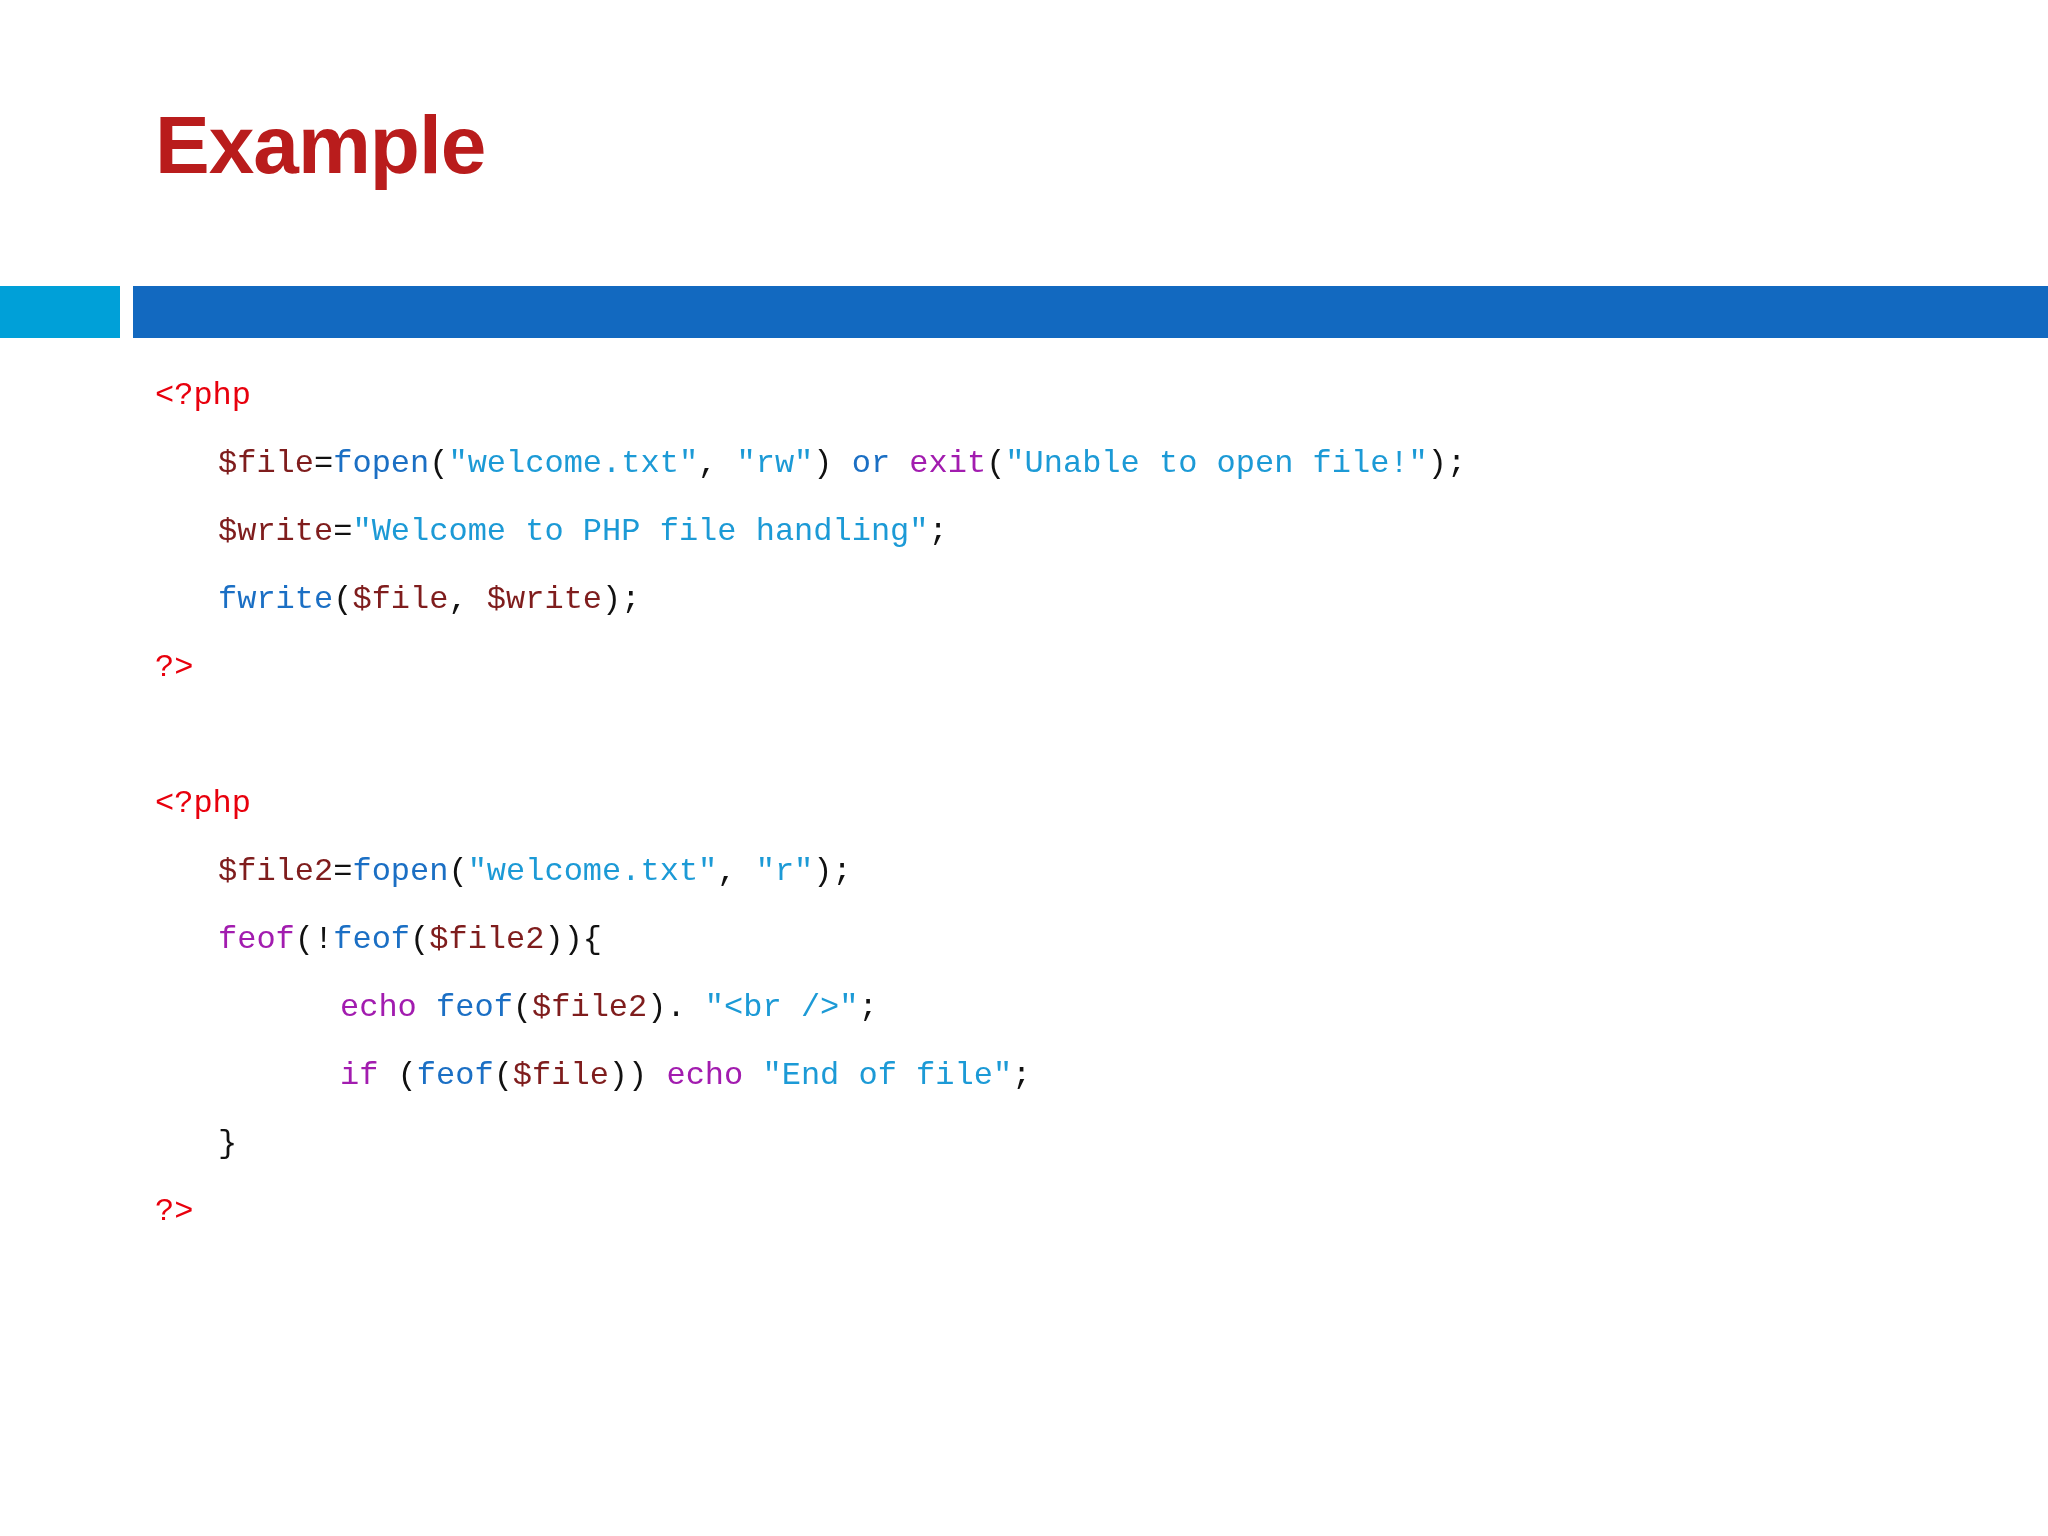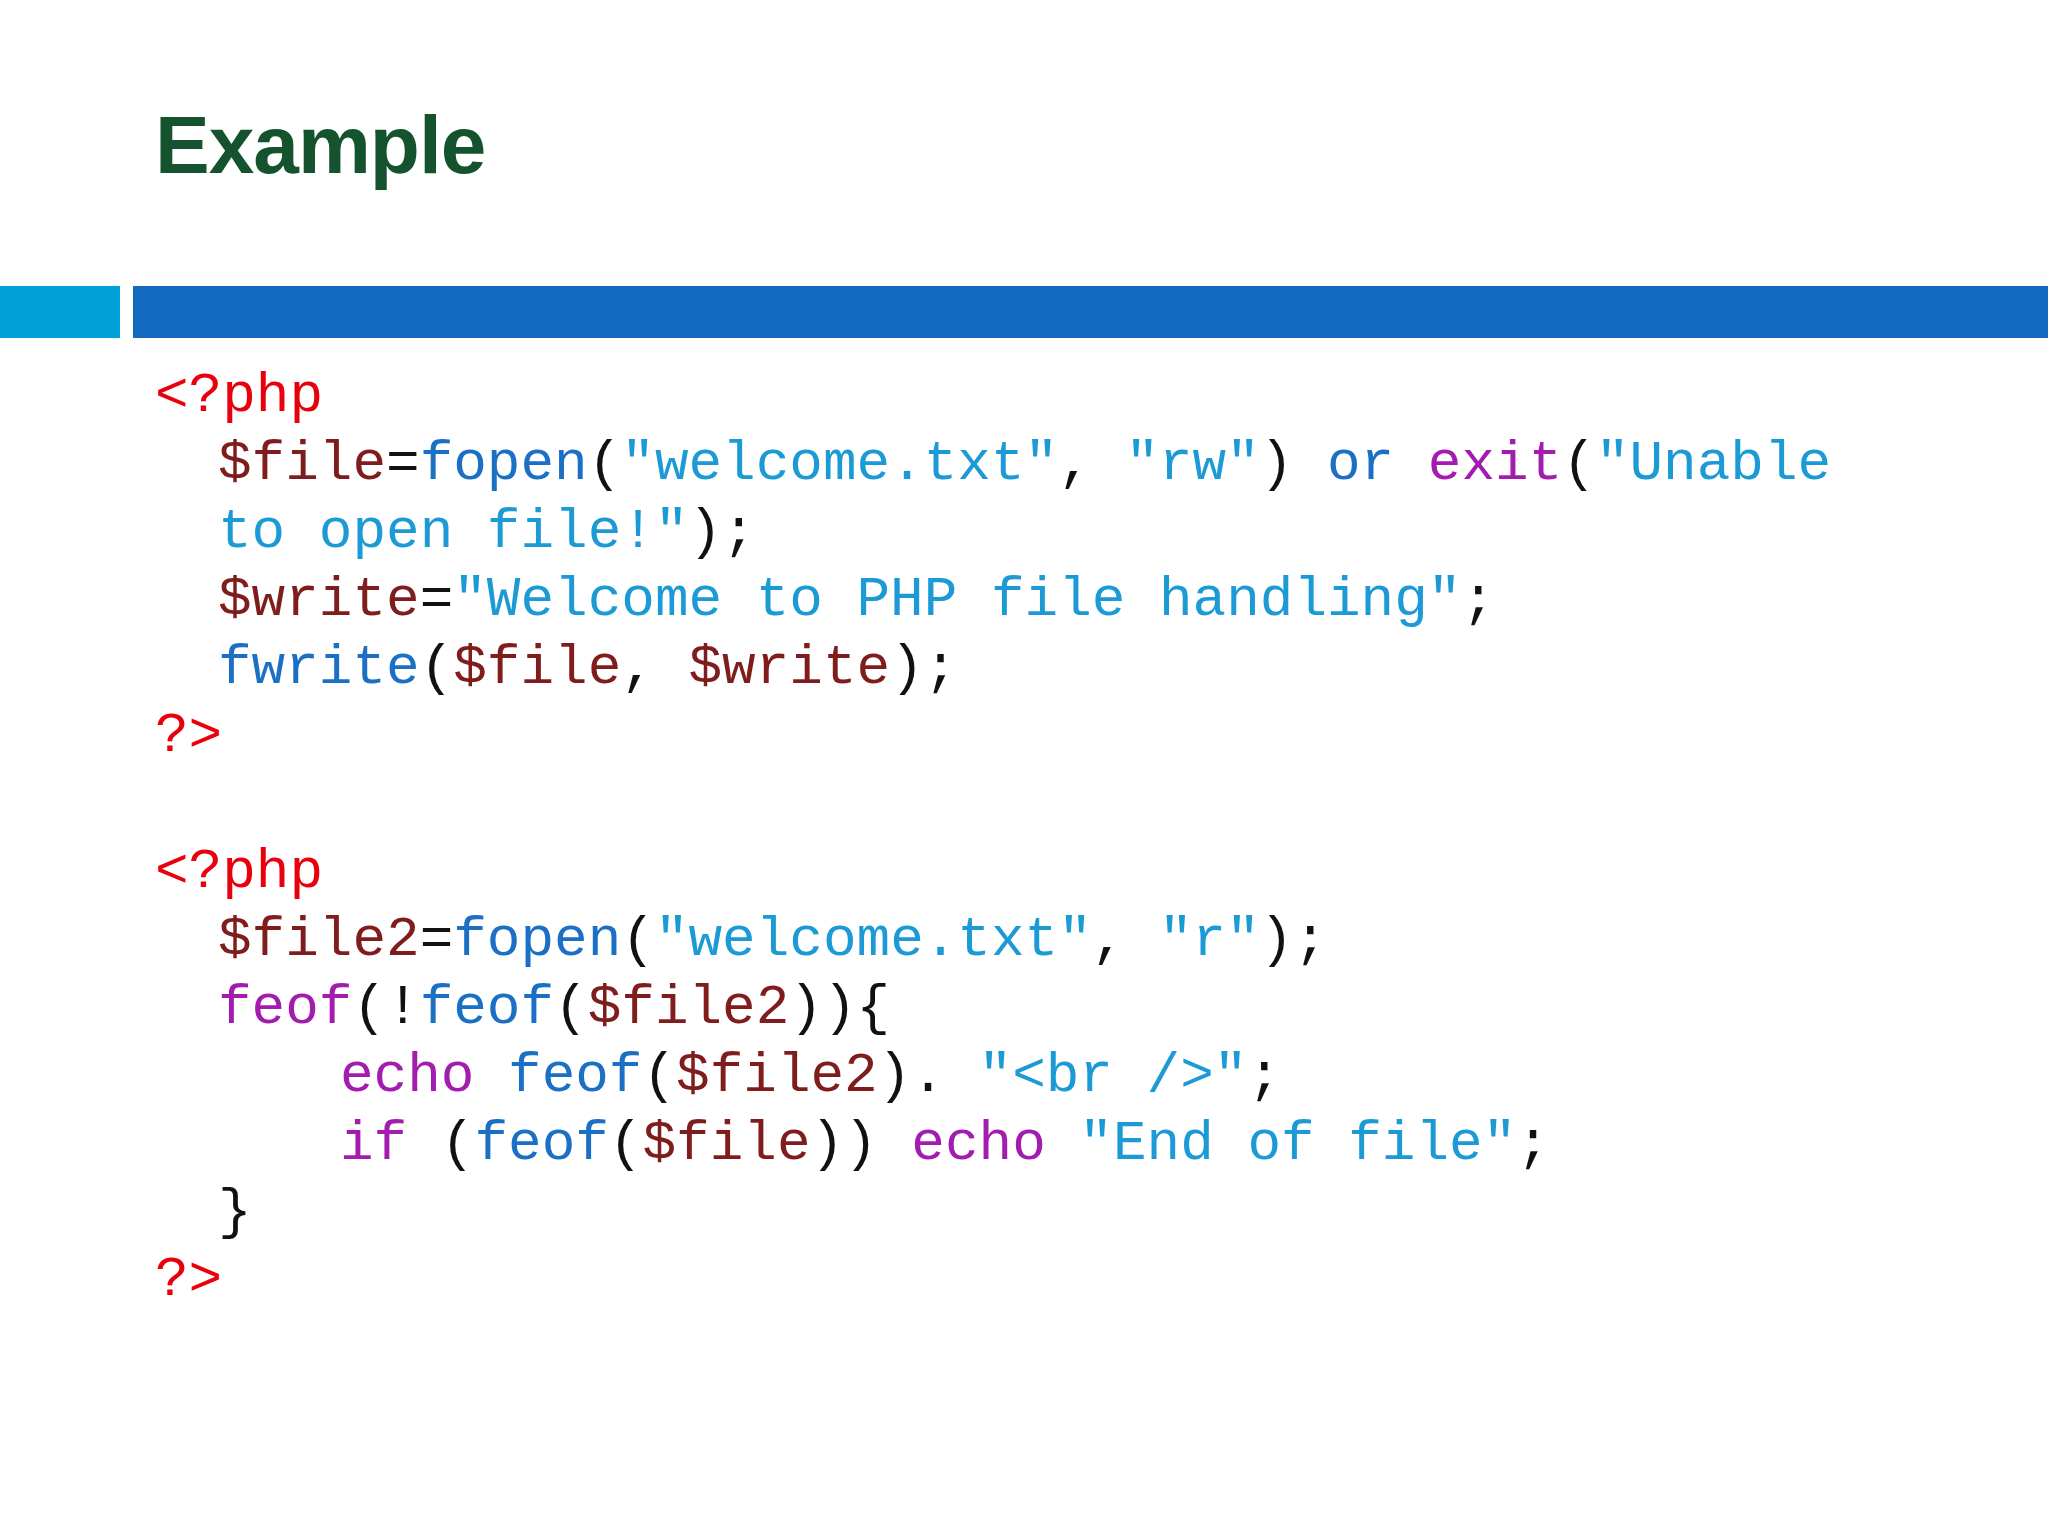--- a/index.html
+++ b/index.html
@@ -17,21 +17,21 @@
 
   
   .slide-title {
     position: absolute;
     left: 155px;
     top: 104px;
     font-family: "Liberation Sans", sans-serif;
     font-weight: bold;
     font-size: 82px;
     line-height: 1.0;
-    color: #14532d;
+    color: #b91c1c;
     letter-spacing: -1px;
     white-space: nowrap;
   }
 
   
   .rule-band {
     position: absolute;
     left: 0;
     top: 286px;
     width: 2048px;
@@ -54,21 +54,21 @@
     background: #1269c0;
   }
 
   
   .code-area {
     position: absolute;
     left: 0;
     top: 362px;
     width: 2048px;
     font-family: "Liberation Mono", "DejaVu Sans Mono", monospace;
-    font-size: 56px;
+    font-size: 32px;
     line-height: 68px;
     color: #111111;
   }
   .code-line {
     white-space: pre-wrap;
     padding-left: 155px;
     padding-right: 120px;
   }
   .code-line.indent-1 { padding-left: 218px; text-indent: 0; }
   .code-line.indent-2 { padding-left: 340px; }

